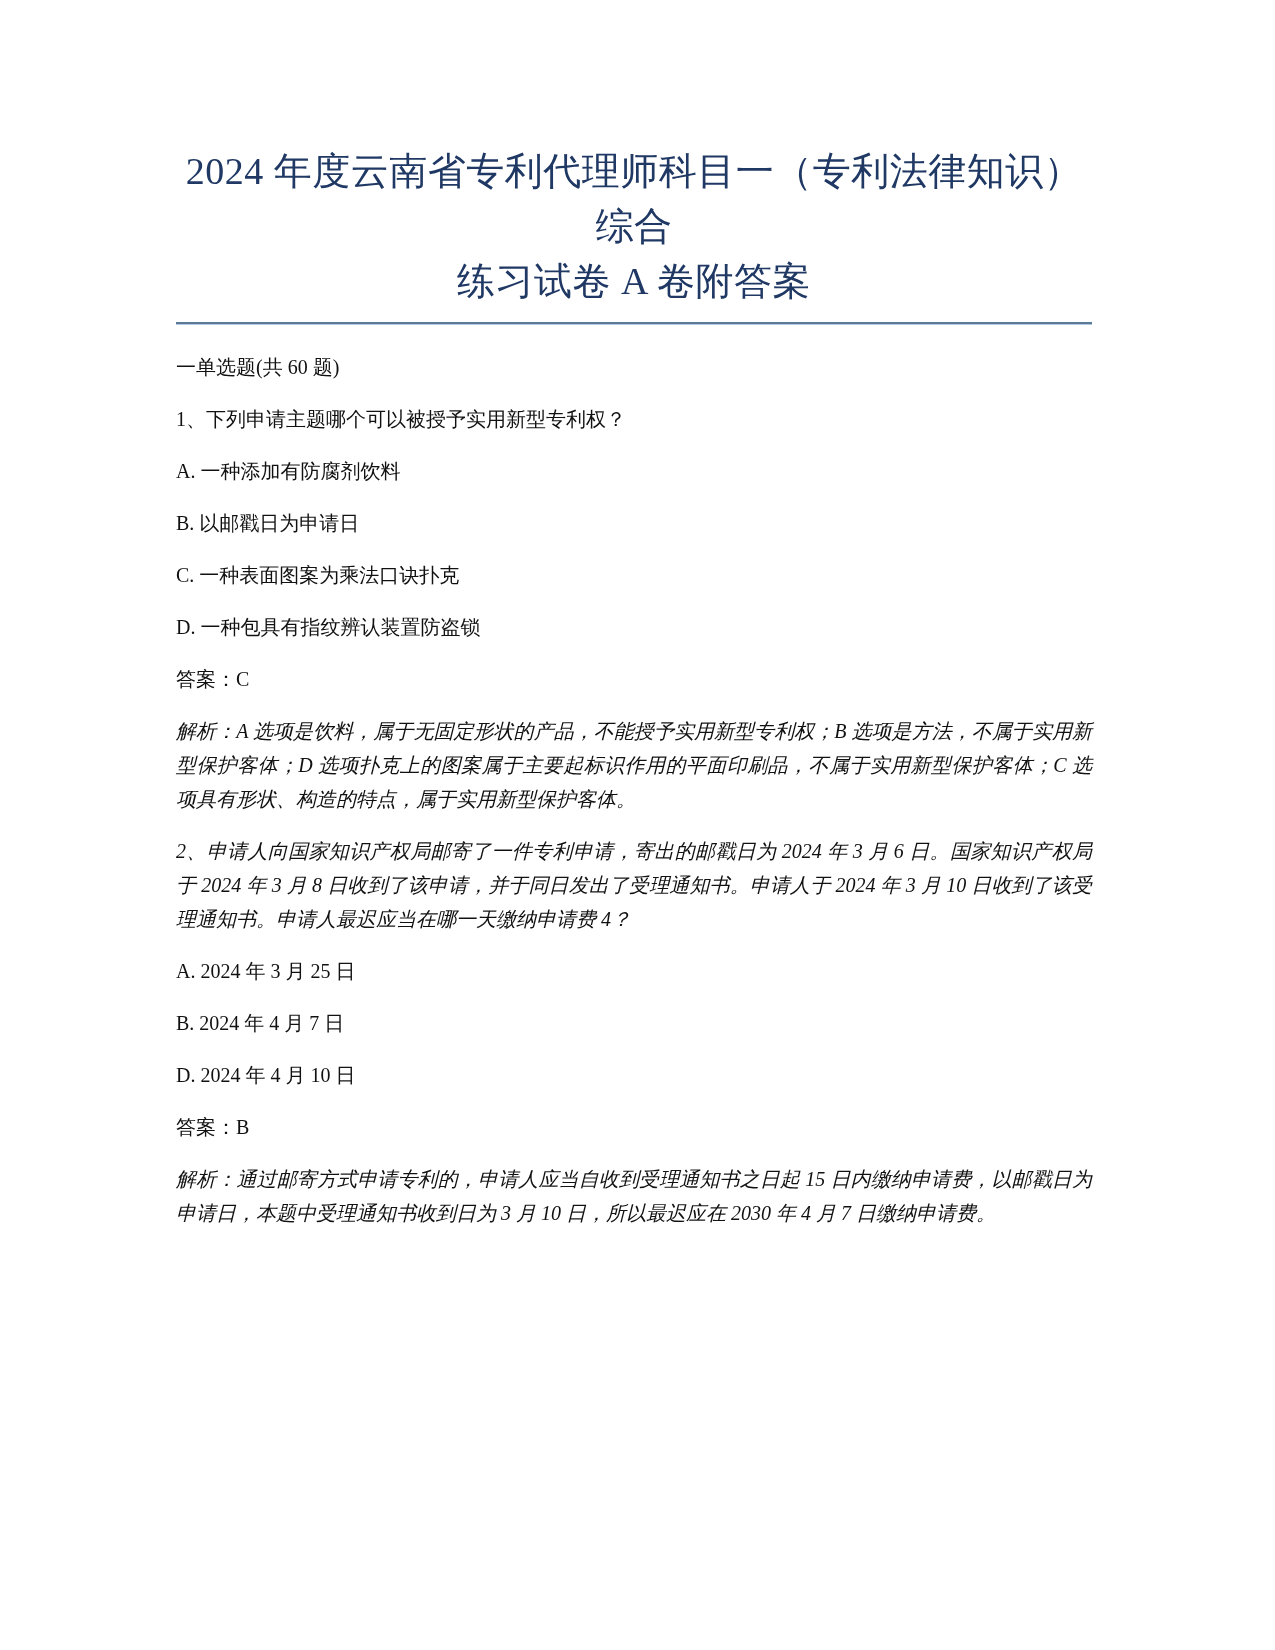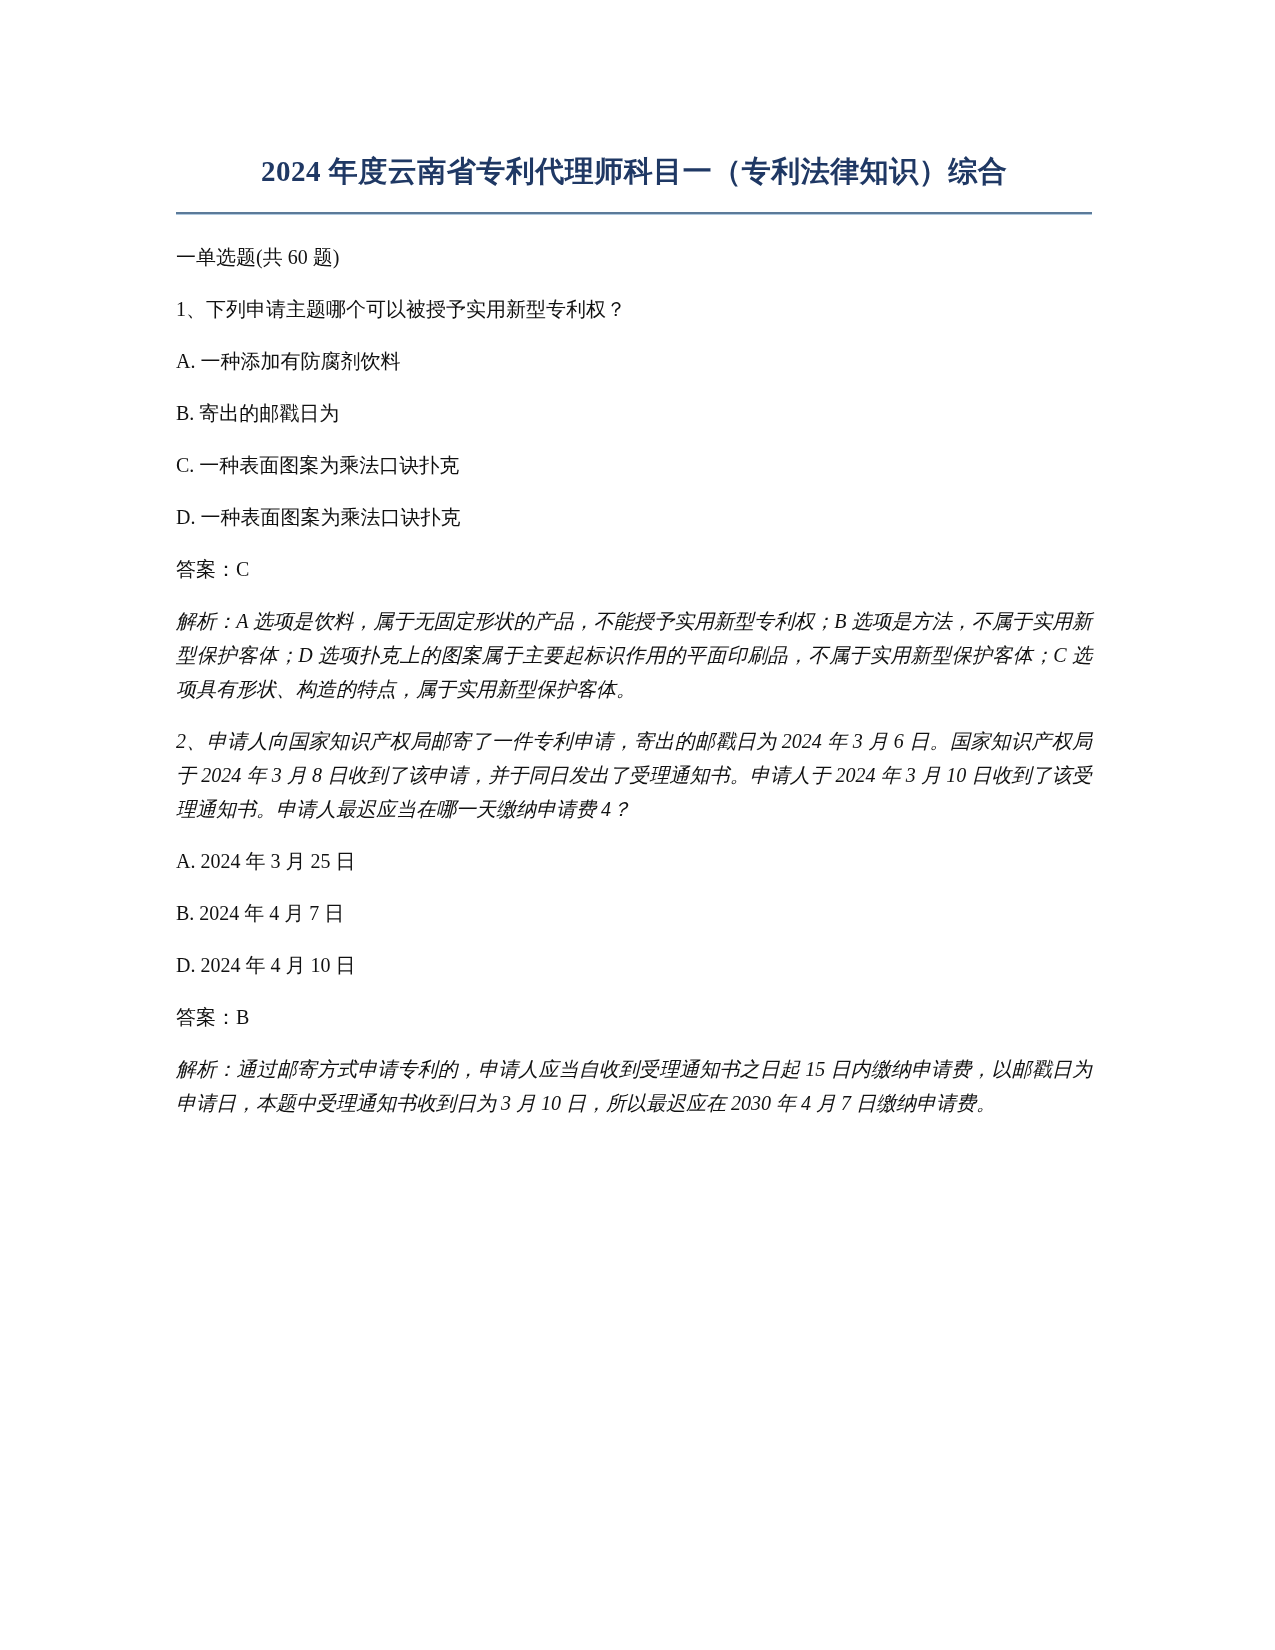--- a/index.html
+++ b/index.html
@@ -13,22 +13,22 @@
     overflow: hidden;
     font-family: "Liberation Serif", "DejaVu Serif", serif;
     color: var(--body-color, #111111);
   }
   .content {
     width: 916px;
     margin-left: 176px;
     padding-top: 144px;
   }
   .doc-title {
-    font-size: 29px;
-    font-weight: 700;
+    font-size: 38px;
+    font-weight: 400;
     line-height: 55px;
     text-align: center;
     color: var(--title-color, #1f3864);
     letter-spacing: 0.5px;
   }
   .title-line { display: block; }
   .title-divider {
     margin-top: 13px;
     height: 2px;
     background: var(--divider-top, #5b7a99);
@@ -49,34 +49,35 @@
 </style>
 </head>
 <body>
 
 <div class="page">
   <div class="content">
 
     <header>
       <h1 class="doc-title">
         <span class="title-line">2024 年度云南省专利代理师科目一（专利法律知识）综合</span>
+        <span class="title-line">练习试卷 A 卷附答案</span>
       </h1>
       <div class="title-divider"></div>
     </header>
 
     <main class="doc-body">
 
       <p class="para section-header">一单选题(共 60 题)</p>
 
       <section>
         <p class="para">1、下列申请主题哪个可以被授予实用新型专利权？</p>
         <p class="para">A. 一种添加有防腐剂饮料</p>
-        <p class="para">B. 寄出的邮戳日为</p>
+        <p class="para">B. 以邮戳日为申请日</p>
         <p class="para">C. 一种表面图案为乘法口诀扑克</p>
-        <p class="para">D. 一种表面图案为乘法口诀扑克</p>
+        <p class="para">D. 一种包具有指纹辨认装置防盗锁</p>
         <p class="para">答案：C</p>
         <p class="para justify">解析：A 选项是饮料，属于无固定形状的产品，不能授予实用新型专利权；B 选项是方法，不属于实用新型保护客体；D 选项扑克上的图案属于主要起标识作用的平面印刷品，不属于实用新型保护客体；C 选项具有形状、构造的特点，属于实用新型保护客体。</p>
       </section>
 
       <section>
         <p class="para justify">2、申请人向国家知识产权局邮寄了一件专利申请，寄出的邮戳日为 2024 年 3 月 6 日。国家知识产权局于 2024 年 3 月 8 日收到了该申请，并于同日发出了受理通知书。申请人于 2024 年 3 月 10 日收到了该受理通知书。申请人最迟应当在哪一天缴纳申请费 4？</p>
         <p class="para">A. 2024 年 3 月 25 日</p>
         <p class="para">B. 2024 年 4 月 7 日</p>
         <p class="para">D. 2024 年 4 月 10 日</p>
         <p class="para">答案：B</p>

